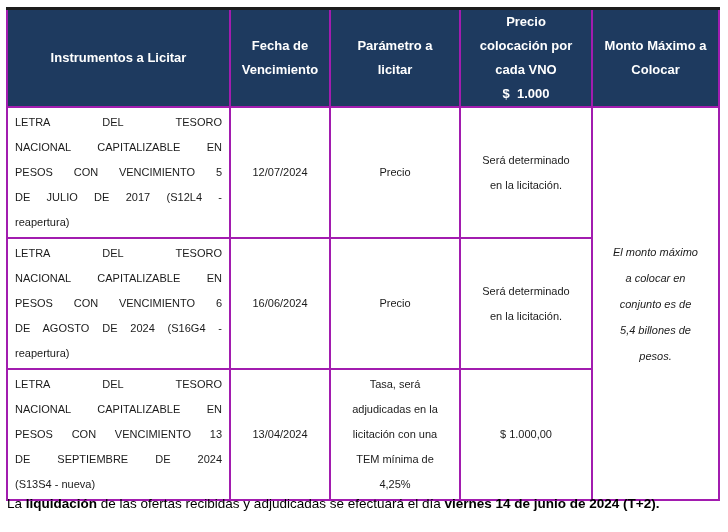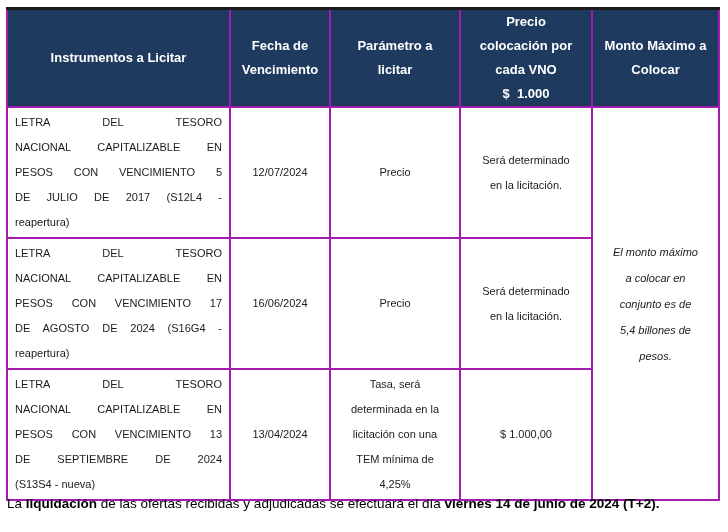--- a/index.html
+++ b/index.html
@@ -131,21 +131,21 @@
             <div class="line">a colocar en</div>
             <div class="line">conjunto es de</div>
             <div class="line">5,4 billones de</div>
             <div class="line">pesos.</div>
           </td>
       </tr>
       <tr>
         <td class="cell-instrument">
             <div class="line">LETRA DEL TESORO</div>
             <div class="line">NACIONAL CAPITALIZABLE EN</div>
-            <div class="line">PESOS CON VENCIMIENTO 17</div>
+            <div class="line">PESOS CON VENCIMIENTO 6</div>
             <div class="line">DE AGOSTO DE 2024 (S16G4 -</div>
             <div class="line">reapertura)</div>
           </td>
         <td class="cell-center">16/06/2024</td>
         <td class="cell-center">
             <div class="line">Precio</div>
           </td>
         <td class="cell-center">
             <div class="line">Será determinado</div>
             <div class="line">en la licitación.</div>
@@ -155,21 +155,21 @@
         <td class="cell-instrument">
             <div class="line">LETRA DEL TESORO</div>
             <div class="line">NACIONAL CAPITALIZABLE EN</div>
             <div class="line">PESOS CON VENCIMIENTO 13</div>
             <div class="line">DE SEPTIEMBRE DE 2024</div>
             <div class="line">(S13S4 - nueva)</div>
           </td>
         <td class="cell-center">13/04/2024</td>
         <td class="cell-center">
             <div class="line">Tasa, será</div>
-            <div class="line">determinada en la</div>
+            <div class="line">adjudicadas en la</div>
             <div class="line">licitación con una</div>
             <div class="line">TEM mínima de</div>
             <div class="line">4,25%</div>
           </td>
         <td class="cell-center">
             <div class="line">$ 1.000,00</div>
           </td>
       </tr>
     </tbody>
   </table>

